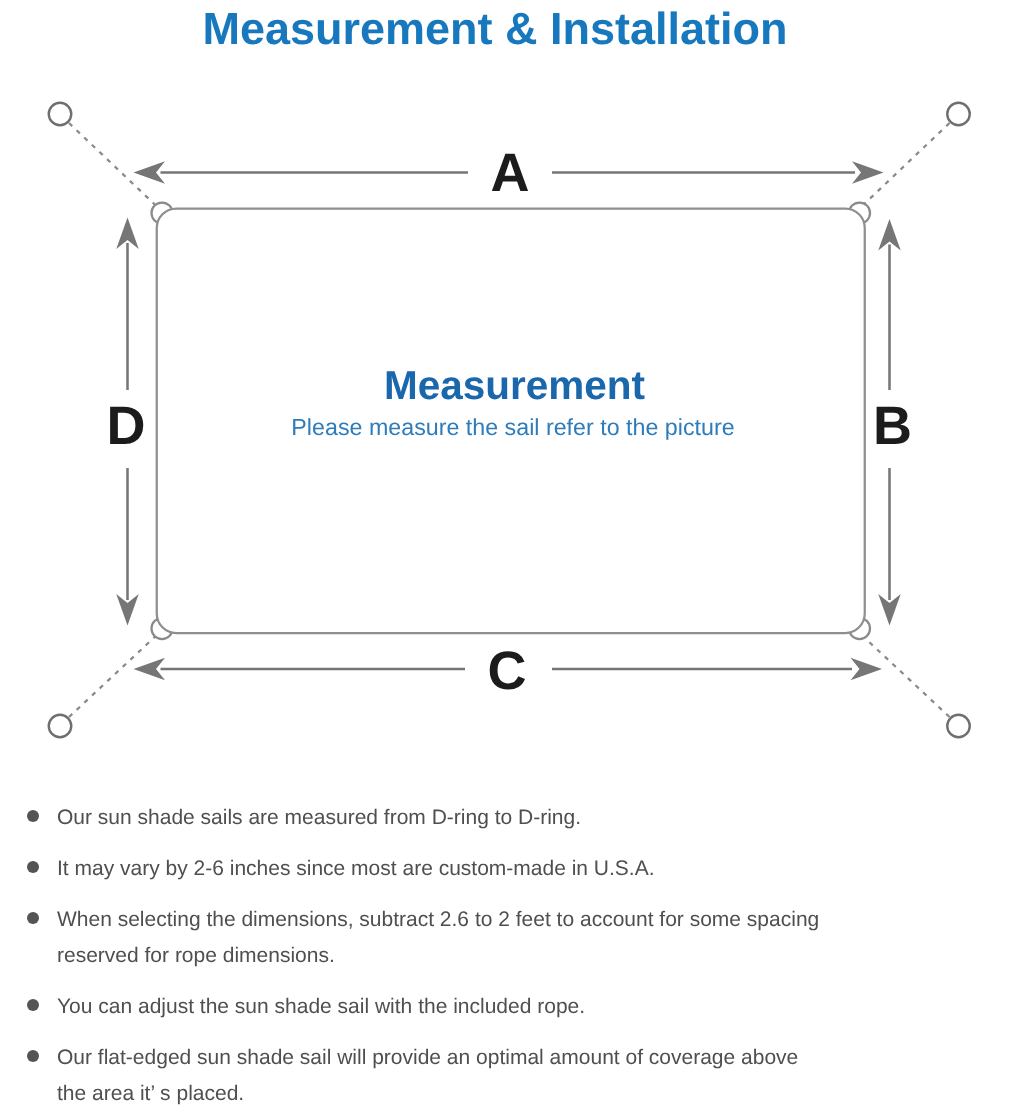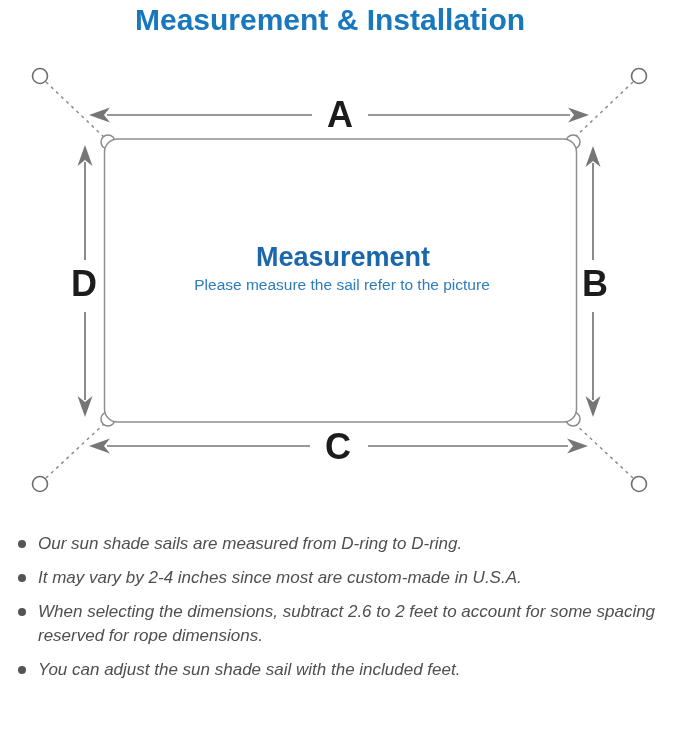--- a/index.html
+++ b/index.html
@@ -53,24 +53,23 @@
     left: 14px;
     right: 4px;
     margin: 0;
     padding: 0;
     list-style: none;
   }
   .note {
     position: relative;
     padding-left: 24px;
     margin-bottom: 10px;
-    font-size: 17px;
+    font-size: 14px;
     line-height: 24px;
     color: #4f4f4f;
-    font-style: italic;
   }
   .dot {
     position: absolute;
     left: 4px;
     top: 8px;
     width: 8px;
     height: 8px;
     border-radius: 50%;
     background: #545454;
   }
@@ -150,28 +149,33 @@
   </svg>
 
   <ul class="notes">
     <li class="note">
       <span class="dot"></span>
       <span class="line">Our sun shade sails are measured from D-ring to D-ring.</span>
 
     </li>
     <li class="note">
       <span class="dot"></span>
-      <span class="line">It may vary by 2-4 inches since most are custom-made in U.S.A.</span>
+      <span class="line">It may vary by 2-6 inches since most are custom-made in U.S.A.</span>
 
     </li>
     <li class="note">
       <span class="dot"></span>
       <span class="line">When selecting the dimensions, subtract 2.6 to 2 feet to account for some spacing</span>
       <span class="line">reserved for rope dimensions.</span>
     </li>
     <li class="note">
       <span class="dot"></span>
-      <span class="line">You can adjust the sun shade sail with the included feet.</span>
+      <span class="line">You can adjust the sun shade sail with the included rope.</span>
 
+    </li>
+    <li class="note">
+      <span class="dot"></span>
+      <span class="line">Our flat-edged sun shade sail will provide an optimal amount of coverage above</span>
+      <span class="line">the area it’ s placed.</span>
     </li>
   </ul>
 
 </div>
 
 </body></html>

